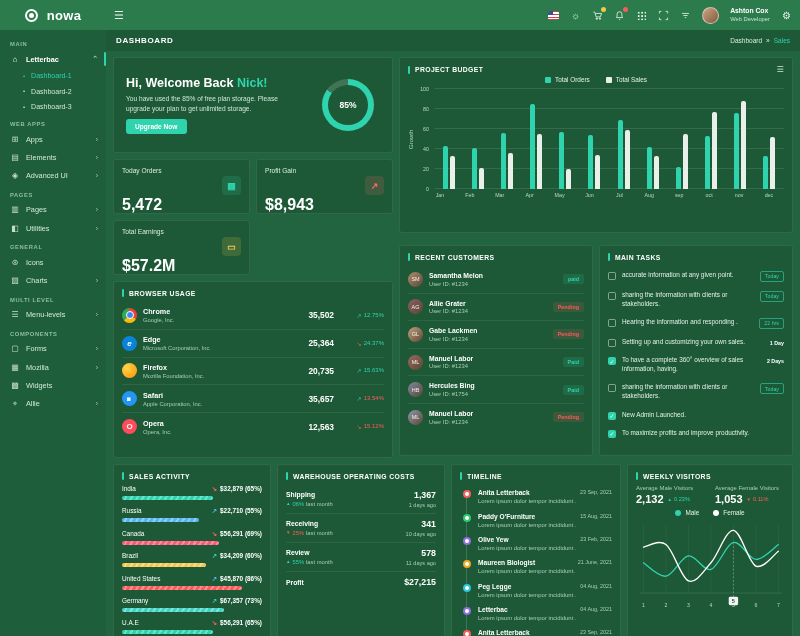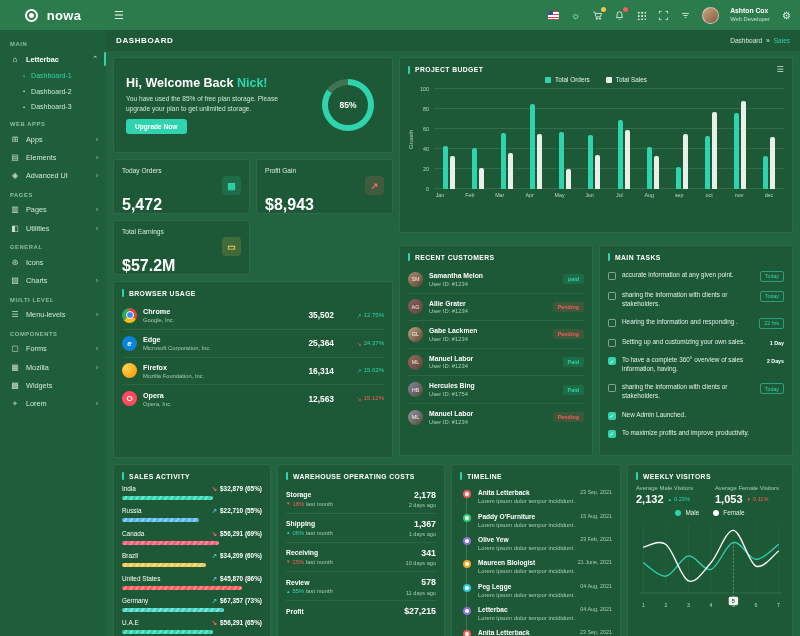--- a/index.html
+++ b/index.html
@@ -294,21 +294,21 @@
           <span class="sb-ico">▦</span>
           <span class="sb-label">Mozilla</span>
           <span class="sb-arrow">›</span>
         </div>
         <div class="sb-item">
           <span class="sb-ico">▩</span>
           <span class="sb-label">Widgets</span>
         </div>
         <div class="sb-item">
           <span class="sb-ico">⌖</span>
-          <span class="sb-label">Lorem</span>
+          <span class="sb-label">Allie</span>
           <span class="sb-arrow">›</span>
         </div>
       </nav>
   </aside>
 
   <main class="content">
     <div class="pagebar">
       <span class="page-title">DASHBOARD</span>
       <span class="crumbs">
         <span>Dashboard</span>
@@ -391,24 +391,36 @@
                     <span style="color: rgb(251, 91, 91);">↘</span>
                     <span style="color: rgb(47, 211, 174);">24.37%</span>
                   </div>
                 </div>
                 <div class="bu-row">
                   <span class="bicon firefox"></span>
                   <div>
                     <div class="bu-name">Firefox</div>
                     <div class="bu-co">Mozilla Foundation, Inc.</div>
                   </div>
-                  <div class="bu-val">16,314</div>
+                  <div class="bu-val">20,735</div>
                   <div class="bu-pct">
                     <span style="color: rgb(47, 211, 174);">↗</span>
                     <span style="color: rgb(47, 211, 174);">15.63%</span>
+                  </div>
+                </div>
+                <div class="bu-row">
+                  <span class="bicon safari"></span>
+                  <div>
+                    <div class="bu-name">Safari</div>
+                    <div class="bu-co">Apple Corporation, Inc.</div>
+                  </div>
+                  <div class="bu-val">35,657</div>
+                  <div class="bu-pct">
+                    <span style="color: rgb(47, 211, 174);">↗</span>
+                    <span style="color: rgb(251, 91, 91);">13.54%</span>
                   </div>
                 </div>
                 <div class="bu-row">
                   <span class="bicon opera">O</span>
                   <div>
                     <div class="bu-name">Opera</div>
                     <div class="bu-co">Opera, Inc.</div>
                   </div>
                   <div class="bu-val">12,563</div>
                   <div class="bu-pct">
@@ -692,34 +704,20 @@
                     <span>$56,291 (65%)</span>
                   </span>
                 </div>
                 <div class="sa-bar" style="width: 65%; background: repeating-linear-gradient(120deg, rgb(47, 211, 174) 0px, rgb(47, 211, 174) 3px, rgb(108, 226, 200) 3px, rgb(108, 226, 200) 5px);"></div>
               </div>
             </div>
         </div>
         <div class="card">
           <div class="card-title">WAREHOUSE OPERATING COSTS</div>
           <div>
-              <div class="wh-row">
-                <div>
-                  <div class="wh-name">Storage</div>
-                  <div class="wh-sub">
-                    <span class="tri down">▼</span>
-                    <span class="down">18%</span>
-                    <span>last month</span>
-                  </div>
-                </div>
-                <div>
-                  <div class="wh-val">2,178</div>
-                  <div class="wh-ago">2 days ago</div>
-                </div>
-              </div>
               <div class="wh-row">
                 <div>
                   <div class="wh-name">Shipping</div>
                   <div class="wh-sub">
                     <span class="tri up">▲</span>
                     <span class="up">06%</span>
                     <span>last month</span>
                   </div>
                 </div>
                 <div>

